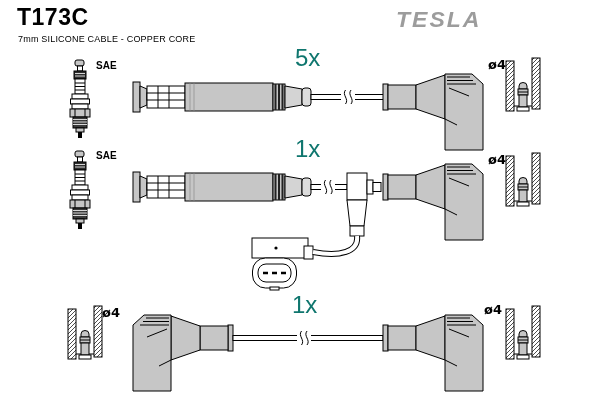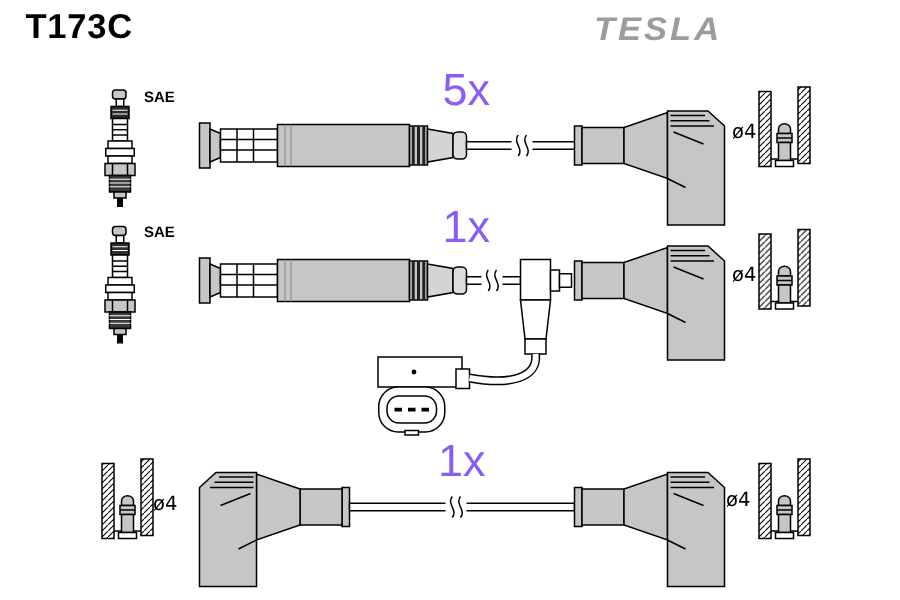--- a/index.html
+++ b/index.html
@@ -4,28 +4,28 @@
 <style>
   html,body{margin:0;padding:0;background:#fff;}
   .canvas{position:relative;width:600px;height:400px;background:#ffffff;overflow:hidden;
           font-family:"Liberation Sans", sans-serif;color:#000;}
   .art{position:absolute;left:0;top:0;}
   .t{position:absolute;white-space:nowrap;line-height:1;}
   .title{left:17px;top:6px;font-size:23px;font-weight:bold;letter-spacing:.5px;}
   .subtitle{left:18px;top:35px;font-size:9px;letter-spacing:.2px;}
   .brand{left:396px;top:8px;font-size:23px;font-weight:bold;font-style:italic;
          color:#9c9c9c;letter-spacing:2px;transform:scaleY(.95);}
-  .qty{font-size:30px;color:#8b5cf6;}
+  .qty{font-size:24px;color:#0f766e;}
   .qty1{left:295px;top:46px;}
   .qty2{left:295px;top:137px;}
   .qty3{left:292px;top:293px;}
   .sae{font-size:10px;font-weight:bold;}
   .sae1{left:96px;top:61px;}
   .sae2{left:96px;top:151px;}
-  .dia{font-size:13px;font-weight:normal;font-family:"DejaVu Sans", sans-serif;margin-top:24px;}
+  .dia{font-size:13px;font-weight:bold;font-family:"DejaVu Sans", sans-serif;}
   .dia1{left:488px;top:58px;}
   .dia2{left:488px;top:153px;}
   .dia3l{left:102px;top:306px;}
   .dia3r{left:484px;top:303px;}
   .gry{fill:#c6c6c6;stroke:#000;stroke-width:1;}
   .wht{fill:#fff;stroke:#000;stroke-width:1;}
   .ln{fill:none;stroke:#000;stroke-width:1;}
 </style>
 </head>
 <body>
@@ -154,20 +154,21 @@
       <g transform="translate(383,338)">
         <use href="#elbow"></use>
       </g>
       <g transform="translate(506,306)">
         <use href="#socket"></use>
       </g>
     </g>
   </svg>
 
   <div class="t title">T173C</div>
+  <div class="t subtitle">7mm SILICONE CABLE - COPPER CORE</div>
   <div class="t brand">TESLA</div>
 
   <div class="t qty qty1">5x</div>
   <div class="t qty qty2">1x</div>
   <div class="t qty qty3">1x</div>
 
   <div class="t sae sae1">SAE</div>
   <div class="t sae sae2">SAE</div>
 
   <div class="t dia dia1">ø4</div>

